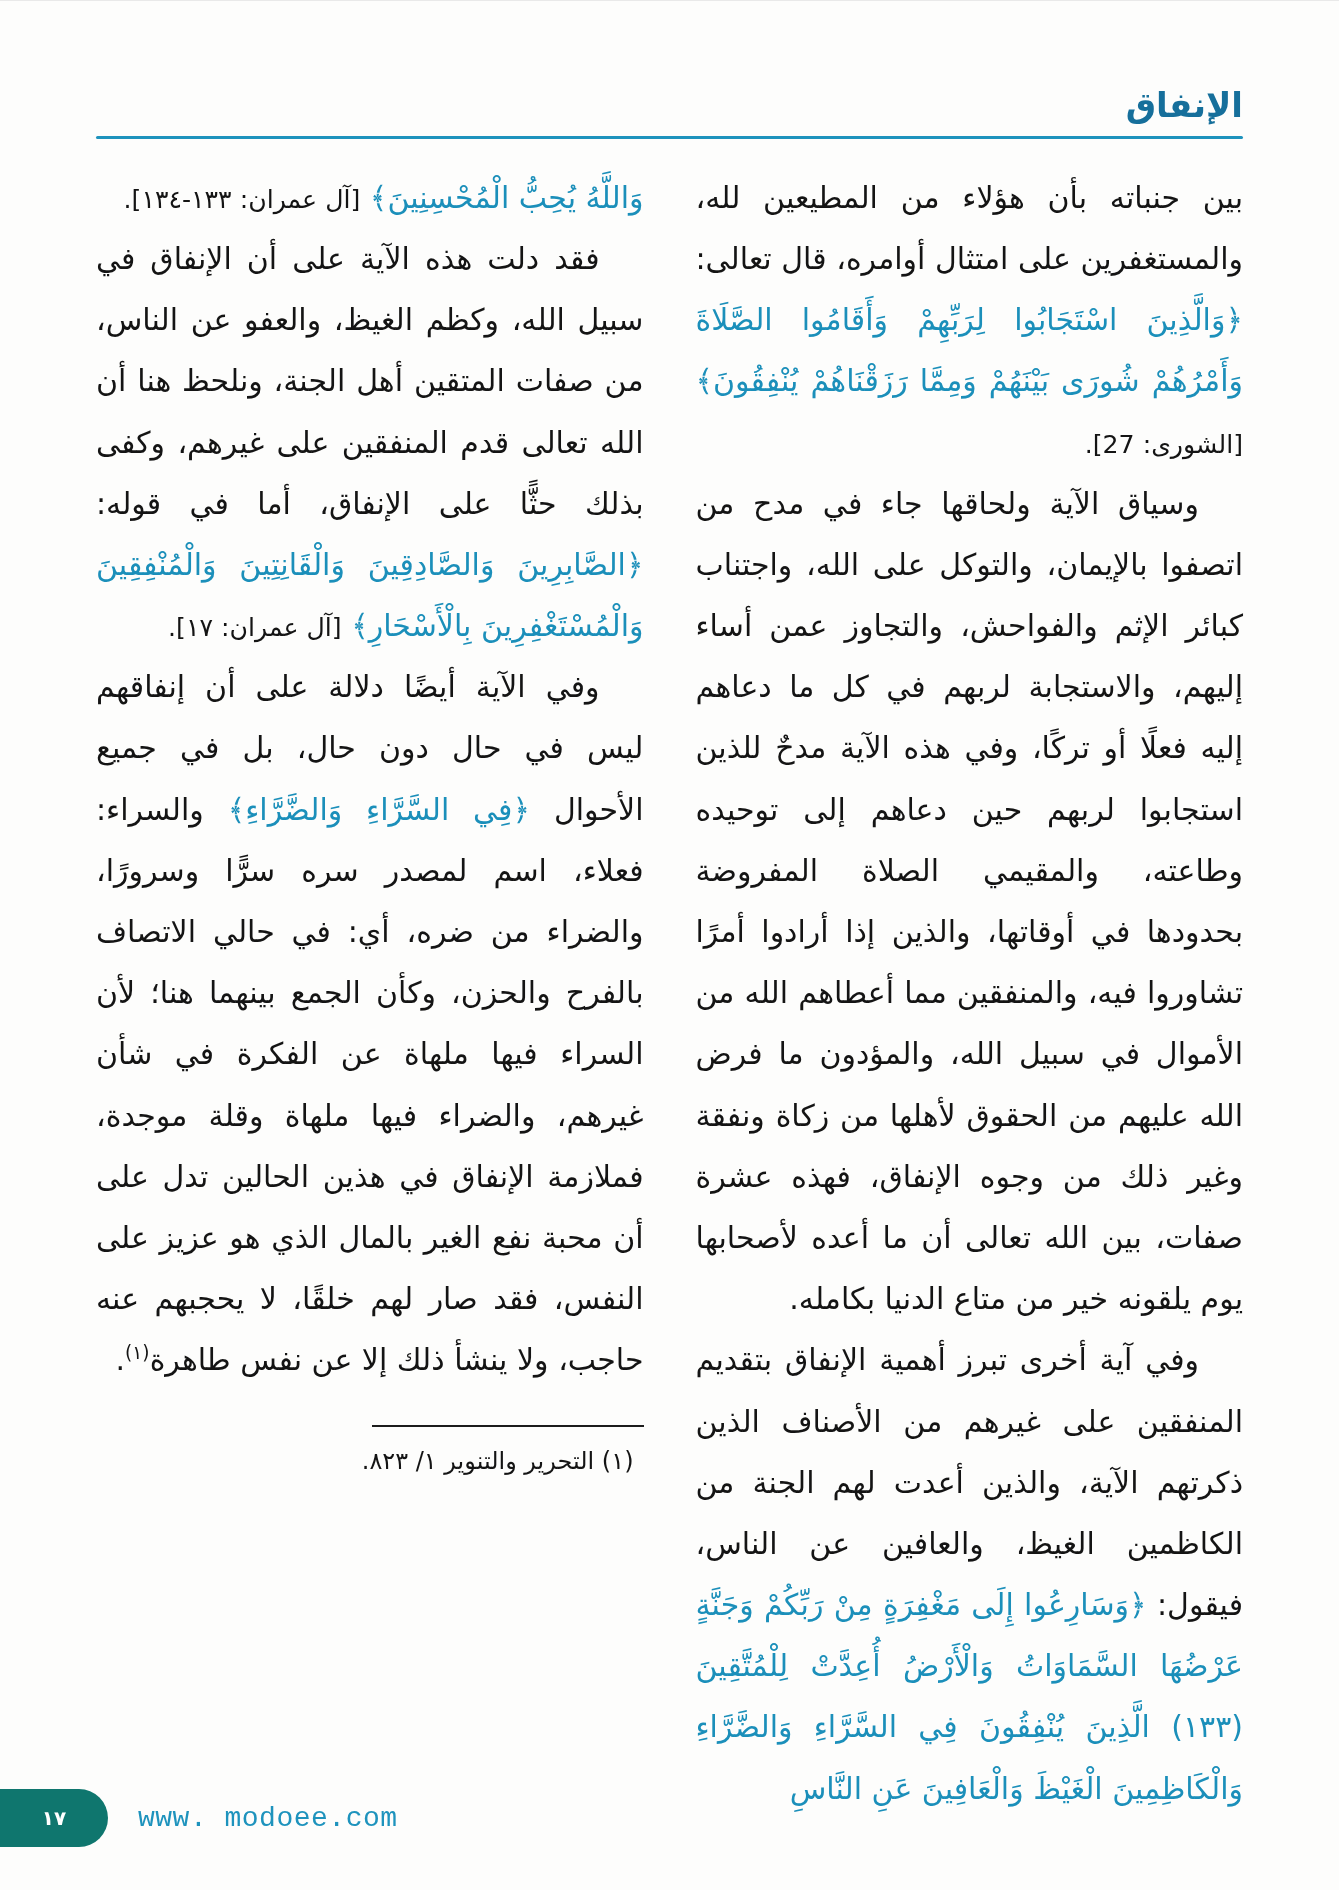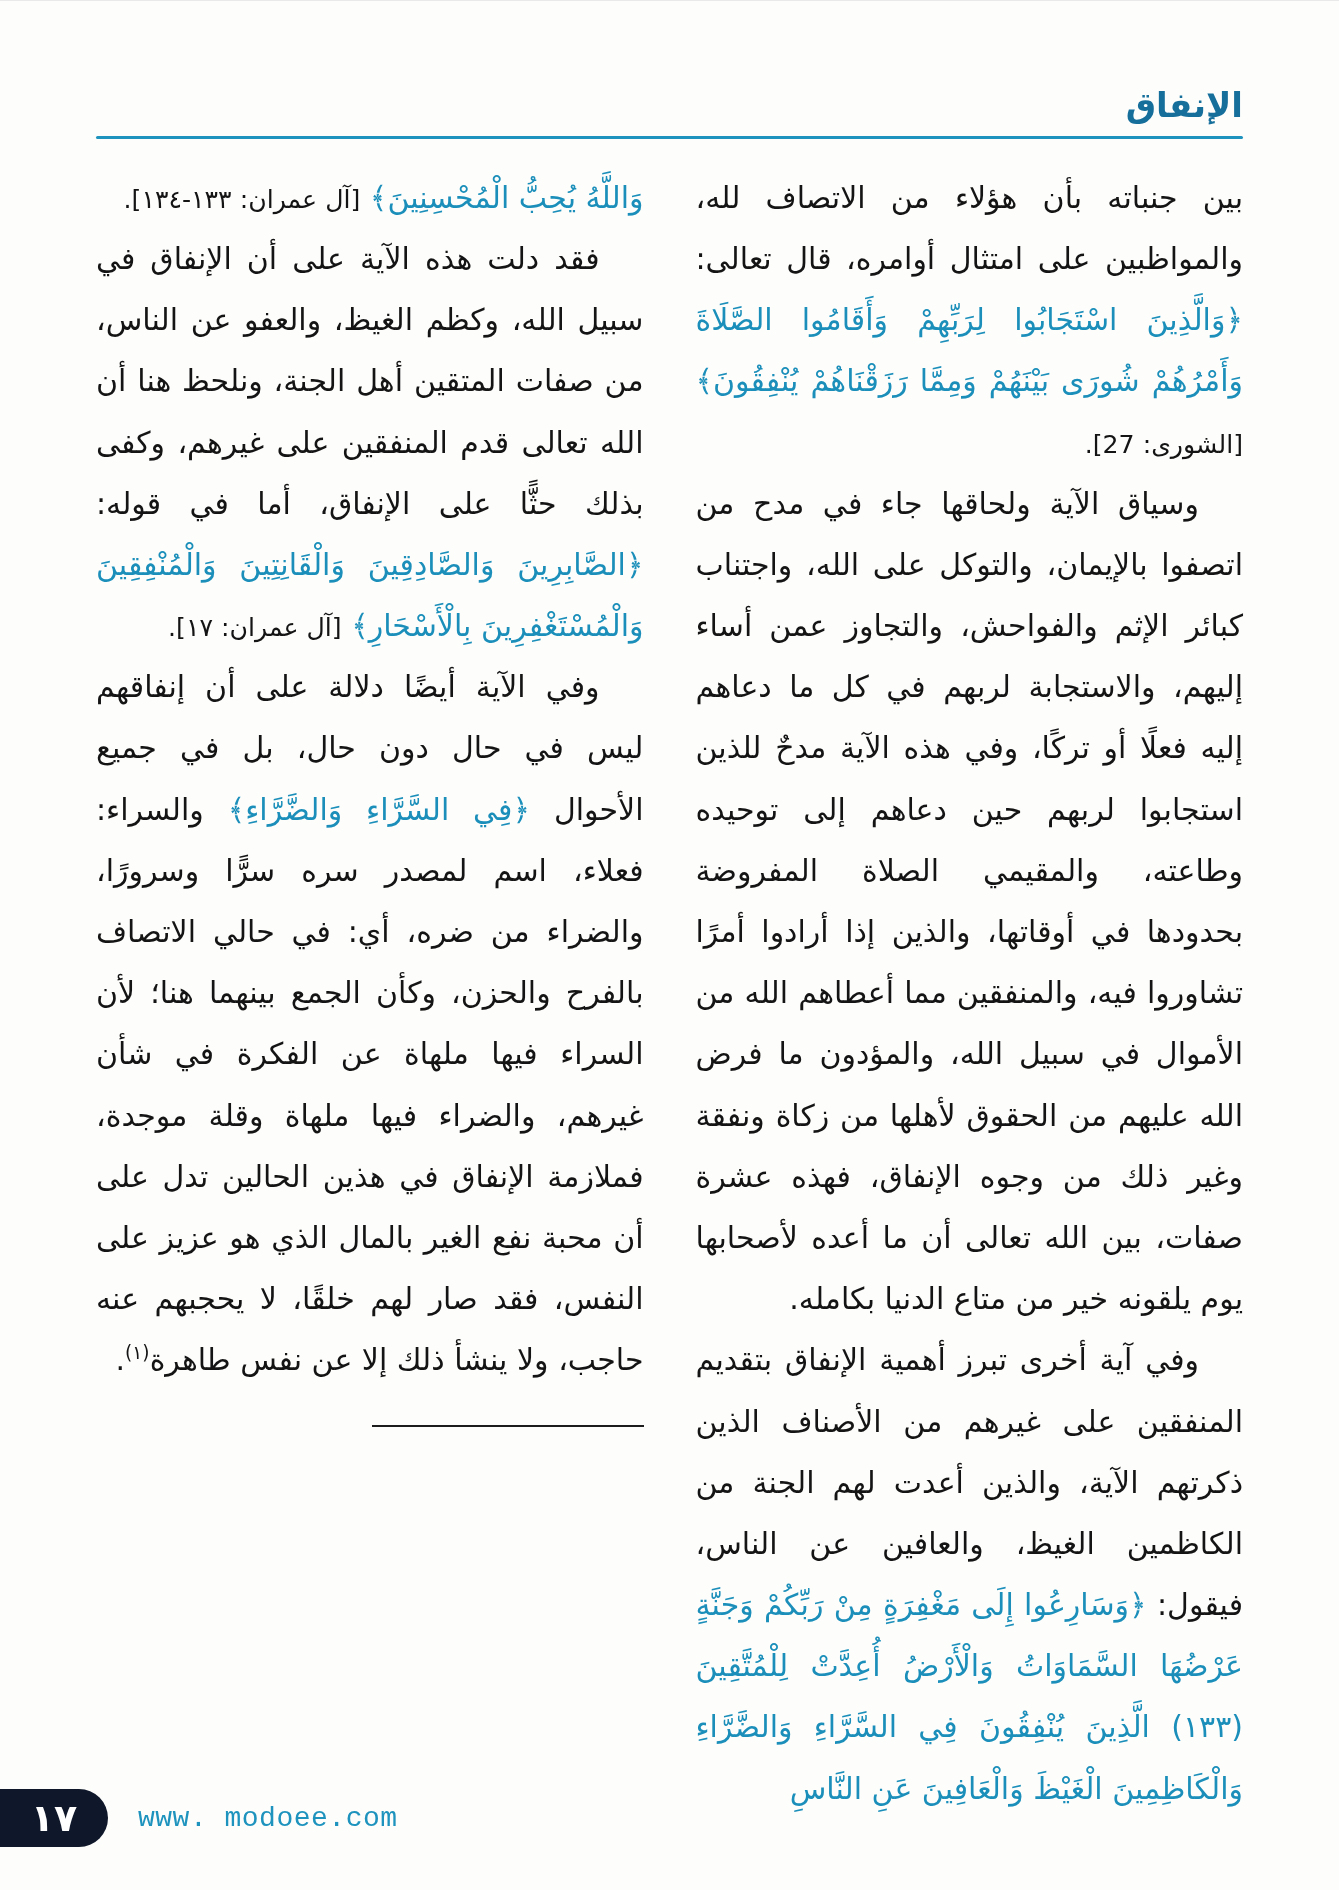--- a/index.html
+++ b/index.html
@@ -74,27 +74,27 @@
     position: absolute;
     left: 0;
     bottom: 44px;
     display: flex;
     align-items: center;
     direction: ltr;
   }
   .page-pill {
     width: 108px;
     height: 58px;
-    background: #0f172a;
+    background: #0f766e;
     border-radius: 0 29px 29px 0;
     color: #ffffff;
     display: flex;
     align-items: center;
     justify-content: center;
-    font-size: 38px;
+    font-size: 20px;
     font-weight: bold;
   }
   .website {
     margin-left: 30px;
     color: #1e93bd;
     font-size: 28px;
     font-weight: 500;
     letter-spacing: 0.5px;
     font-family: Liberation Mono, monospace;
   }
@@ -105,34 +105,35 @@
 <div class="page">
   <div class="content">
 
     <div class="header">
       <div class="header-title">الإنفاق</div>
       <div class="header-rule"></div>
     </div>
 
     <div class="columns">
       <div class="column column-right">
-          <p class="para"><span class="run-normal">بين جنباته بأن هؤلاء من الاتصاف لله، والمواظبين على امتثال أوامره، قال تعالى: </span><span class="run-quran">﴿وَالَّذِينَ اسْتَجَابُوا لِرَبِّهِمْ وَأَقَامُوا الصَّلَاةَ وَأَمْرُهُمْ شُورَى بَيْنَهُمْ وَمِمَّا رَزَقْنَاهُمْ يُنْفِقُونَ﴾ </span><span class="run-ref">[الشورى: 27].</span></p>
+          <p class="para"><span class="run-normal">بين جنباته بأن هؤلاء من المطيعين لله، والمستغفرين على امتثال أوامره، قال تعالى: </span><span class="run-quran">﴿وَالَّذِينَ اسْتَجَابُوا لِرَبِّهِمْ وَأَقَامُوا الصَّلَاةَ وَأَمْرُهُمْ شُورَى بَيْنَهُمْ وَمِمَّا رَزَقْنَاهُمْ يُنْفِقُونَ﴾ </span><span class="run-ref">[الشورى: 27].</span></p>
           <p class="para indent"><span class="run-normal">وسياق الآية ولحاقها جاء في مدح من اتصفوا بالإيمان، والتوكل على الله، واجتناب كبائر الإثم والفواحش، والتجاوز عمن أساء إليهم، والاستجابة لربهم في كل ما دعاهم إليه فعلًا أو تركًا، وفي هذه الآية مدحٌ للذين استجابوا لربهم حين دعاهم إلى توحيده وطاعته، والمقيمي الصلاة المفروضة بحدودها في أوقاتها، والذين إذا أرادوا أمرًا تشاوروا فيه، والمنفقين مما أعطاهم الله من الأموال في سبيل الله، والمؤدون ما فرض الله عليهم من الحقوق لأهلها من زكاة ونفقة وغير ذلك من وجوه الإنفاق، فهذه عشرة صفات، بين الله تعالى أن ما أعده لأصحابها يوم يلقونه خير من متاع الدنيا بكامله.</span></p>
           <p class="para indent"><span class="run-normal">وفي آية أخرى تبرز أهمية الإنفاق بتقديم المنفقين على غيرهم من الأصناف الذين ذكرتهم الآية، والذين أعدت لهم الجنة من الكاظمين الغيظ، والعافين عن الناس، فيقول: </span><span class="run-quran">﴿وَسَارِعُوا إِلَى مَغْفِرَةٍ مِنْ رَبِّكُمْ وَجَنَّةٍ عَرْضُهَا السَّمَاوَاتُ وَالْأَرْضُ أُعِدَّتْ لِلْمُتَّقِينَ (١٣٣) الَّذِينَ يُنْفِقُونَ فِي السَّرَّاءِ وَالضَّرَّاءِ وَالْكَاظِمِينَ الْغَيْظَ وَالْعَافِينَ عَنِ النَّاسِ</span></p>
         </div>
 
       <div class="column column-left">
         <div>
             <p class="para"><span class="run-quran">وَاللَّهُ يُحِبُّ الْمُحْسِنِينَ﴾ </span><span class="run-ref">[آل عمران: ١٣٣-١٣٤].</span></p>
             <p class="para indent"><span class="run-normal">فقد دلت هذه الآية على أن الإنفاق في سبيل الله، وكظم الغيظ، والعفو عن الناس، من صفات المتقين أهل الجنة، ونلحظ هنا أن الله تعالى قدم المنفقين على غيرهم، وكفى بذلك حثًّا على الإنفاق، أما في قوله: </span><span class="run-quran">﴿الصَّابِرِينَ وَالصَّادِقِينَ وَالْقَانِتِينَ وَالْمُنْفِقِينَ وَالْمُسْتَغْفِرِينَ بِالْأَسْحَارِ﴾ </span><span class="run-ref">[آل عمران: ١٧].</span></p>
             <p class="para indent"><span class="run-normal">وفي الآية أيضًا دلالة على أن إنفاقهم ليس في حال دون حال، بل في جميع الأحوال </span><span class="run-quran">﴿فِي السَّرَّاءِ وَالضَّرَّاءِ﴾ </span><span class="run-normal">والسراء: فعلاء، اسم لمصدر سره سرًّا وسرورًا، والضراء من ضره، أي: في حالي الاتصاف بالفرح والحزن، وكأن الجمع بينهما هنا؛ لأن السراء فيها ملهاة عن الفكرة في شأن غيرهم، والضراء فيها ملهاة وقلة موجدة، فملازمة الإنفاق في هذين الحالين تدل على أن محبة نفع الغير بالمال الذي هو عزيز على النفس، فقد صار لهم خلقًا، لا يحجبهم عنه حاجب، ولا ينشأ ذلك إلا عن نفس طاهرة</span><span class="run-marker">(١)</span><span class="run-normal">.</span></p>
           </div>
 
         <div class="footnote-block">
           <div class="footnote-rule"></div>
+          <div class="footnote-text">(١) التحرير والتنوير ١/ ٨٢٣.</div>
         </div>
       </div>
     </div>
 
   </div>
 
   <div class="footer">
     <div class="page-pill">
       <span>١٧</span>
     </div>

